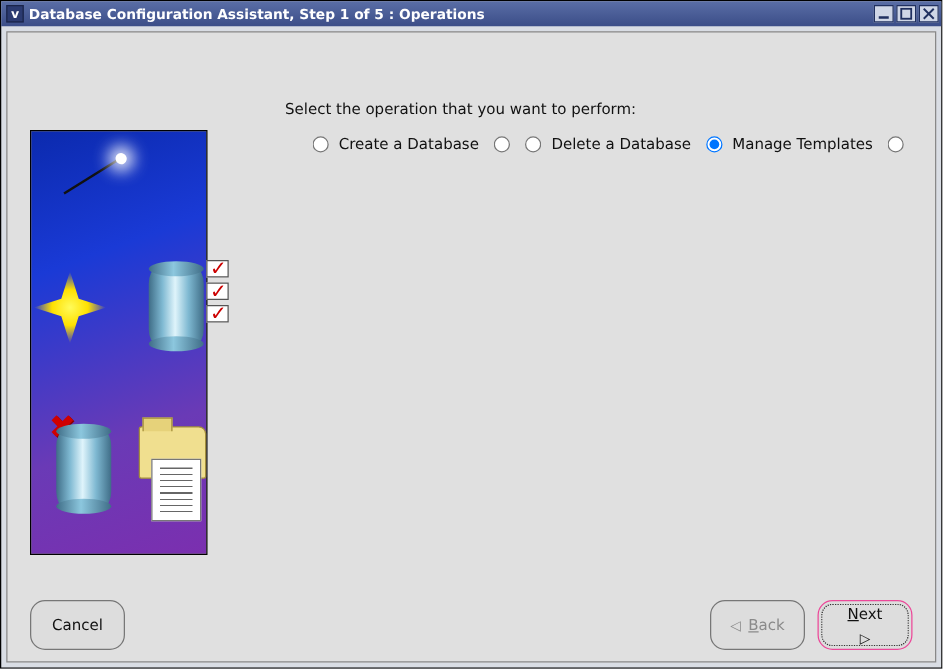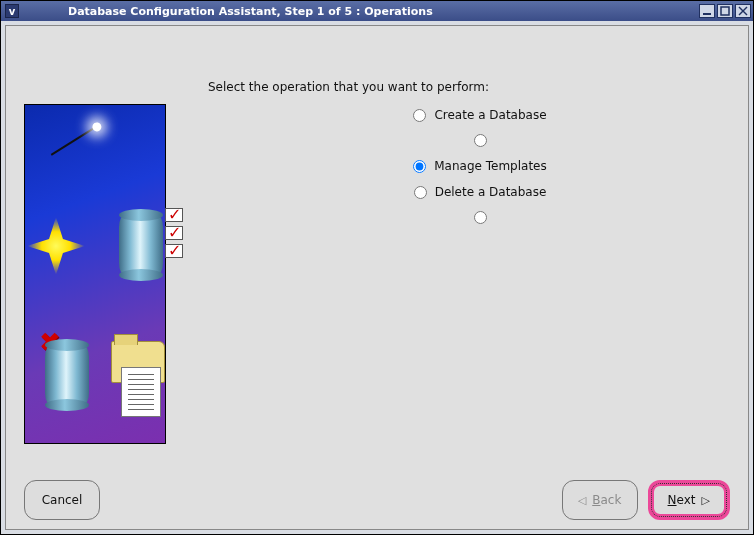--- a/index.html
+++ b/index.html
@@ -31,21 +31,21 @@
     font-weight: bold;
   }
   .titlebar .tb-icon {
     width: 14px; height: 14px;
     background: #2b3a70;
     border: 1px solid #1a244a;
     margin-right: 4px;
     display: flex; align-items: center; justify-content: center;
     color: #fff; font-size: 10px; font-weight: bold;
   }
-  .titlebar .title { flex: 1; white-space: nowrap; overflow: hidden; margin-left: 45px; }
+  .titlebar .title { flex: 1; white-space: nowrap; overflow: hidden; }
   .titlebar .btns { display: flex; gap: 2px; }
   .titlebar .wbtn {
     width: 16px; height: 14px;
     background: #cfd6e6;
     border: 1px solid #203060;
     display: flex; align-items: center; justify-content: center;
     color: #203060;
     cursor: pointer;
   }
   .wbtn svg { width: 10px; height: 10px; }
@@ -59,21 +59,21 @@
     background: #e0e0e0;
     border: 1px solid #888;
     position: relative;
     display: flex;
     flex-direction: column;
   }
   .content {
     flex: 1;
     display: flex;
     padding: 18px 18px 0 18px;
-    gap: 16px;
+    gap: 36px;
   }
   .sidepic {
     width: 142px;
     height: 340px;
     background: linear-gradient(160deg, #0b2aae 0%, #1a3ad6 30%, #6a3ab6 70%, #7b2faf 100%);
     border: 1px solid #000;
     margin-top: 60px;
     position: relative;
   }
   
@@ -147,23 +147,21 @@
     flex: 1;
     padding-top: 36px;
   }
   .prompt {
     margin: 0 0 14px 26px;
     color: #111;
   }
   .options {
     margin-left: 48px;
     display: flex;
-    flex-direction: column;
     gap: 12px;
-    align-items: center;
   }
   .opt {
     display: flex;
     align-items: center;
     gap: 8px;
     cursor: pointer;
   }
   .opt input { margin: 0; }
   .opt span { color: #111; }
 
@@ -184,21 +182,21 @@
     align-items: center;
     justify-content: center;
     gap: 6px;
     cursor: pointer;
     color: #111;
   }
   .btn.disabled {
     color: #8a8a8a;
     cursor: default;
   }
-  .btn.default { border: 6px solid #ec4899; outline: 1px dotted #333; outline-offset: -4px; }
+  .btn.default { border: 1px solid #ec4899; outline: 1px dotted #333; outline-offset: -4px; flex-direction: column; }
   .btn .u { text-decoration: underline; }
   .footer .left { display:flex; gap:10px; }
   .footer .right { margin-left:auto; display:flex; gap:10px; }
   .arrow { font-size: 11px; }
 </style>
 </head>
 <body>
 
 <div class="window">
   <div class="titlebar">
@@ -247,26 +245,26 @@
 
           <div class="options">
             <label class="opt">
               <input type="radio" name="op" style="">
               <span>Create a Database</span>
             </label>
             <label class="opt">
               <input type="radio" name="op" style="">
             </label>
             <label class="opt">
+              <input type="radio" name="op" style="">
+              <span>Delete a Database</span>
+            </label>
+            <label class="opt">
               <input type="radio" name="op" checked="" style="">
               <span>Manage Templates</span>
-            </label>
-            <label class="opt">
-              <input type="radio" name="op" style="">
-              <span>Delete a Database</span>
             </label>
             <label class="opt">
               <input type="radio" name="op" style="">
             </label>
           </div>
         </div>
       </div>
 
       <div class="footer">
         <div class="left">

